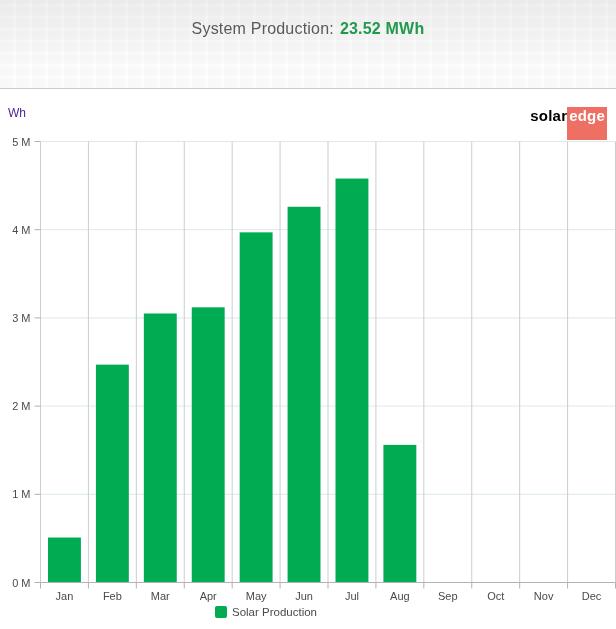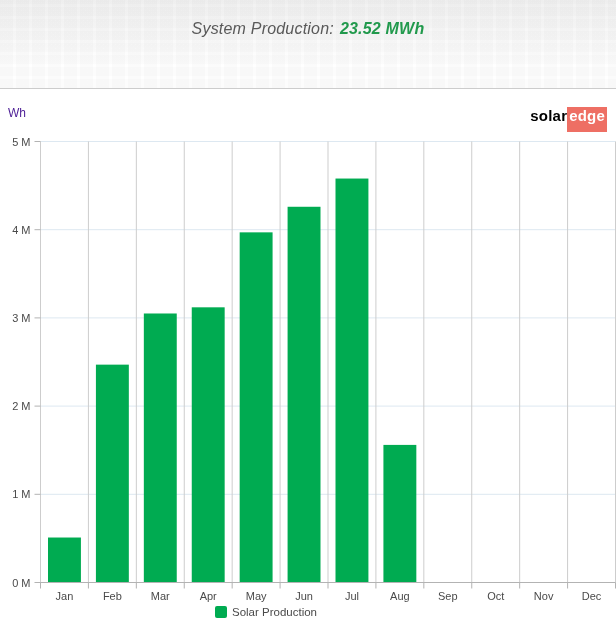--- a/index.html
+++ b/index.html
@@ -10,41 +10,40 @@
     -webkit-font-smoothing:antialiased;
   }
   .page{position:absolute;inset:0;}
   
   .header{
     position:absolute;left:0;top:0;width:616px;height:88px;
     background-image:
       repeating-linear-gradient(90deg, rgba(0,0,0,0.015) 0 13px, rgba(0,0,0,0) 13px 16px),
       repeating-linear-gradient(0deg, rgba(0,0,0,0.012) 0 9px, rgba(0,0,0,0) 9px 12px),
       linear-gradient(#f1f1f1 0%, #f8f8f8 40%, #ffffff 75%);
-    font-style: italic;
   }
   .title{
     position:absolute;top:20px;left:0;width:100%;
     text-align:center;font-size:16px;color:#595959;letter-spacing:.2px;
   }
   .title .val{font-weight:bold;margin-left:6px;}
   .divider{
     position:absolute;left:0;top:88px;width:616px;height:0;
     border-top:1px solid #cccccc;
   }
   .unit-label{
     position:absolute;left:8px;top:106px;
     font-size:12px;color:#4c1d95;
   }
   .logo{
     position:absolute;right:9px;top:107px;
     font-size:15px;font-weight:bold;letter-spacing:.2px;white-space:nowrap;
   }
   .logo .l1{color:#000000;}
-  .logo .l2{color:#ffffff;background:#ee6f64;padding:0 2px 8px 2px;}
+  .logo .l2{color:#ffffff;background:#ee6f64;padding:0 2px 16px 2px;}
   svg.chart{position:absolute;left:0;top:130px;}
   .legend{
     position:absolute;left:0;top:606px;width:532px;
     display:flex;align-items:center;justify-content:center;gap:5px;
     cursor:pointer;
   }
   .legend .swatch{width:12px;height:12px;border-radius:2px;display:inline-block;}
   .legend .lab{font-size:11.5px;color:#4a4a4a;}
 </style>
 </head>

